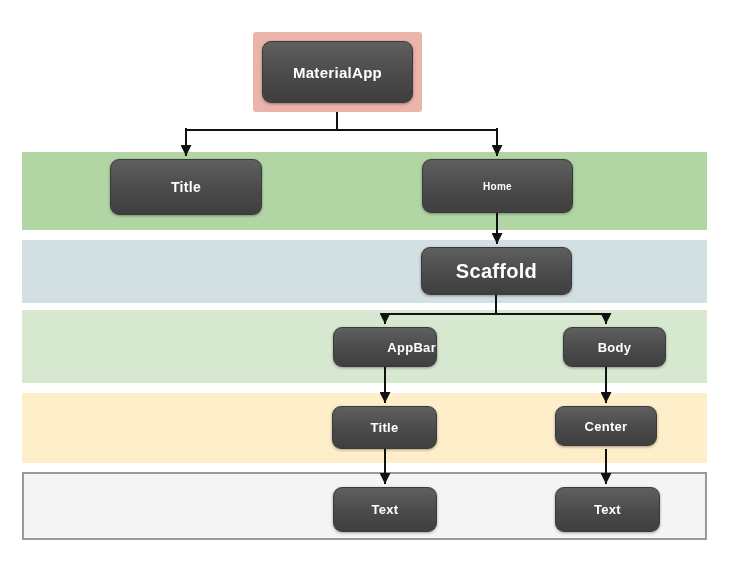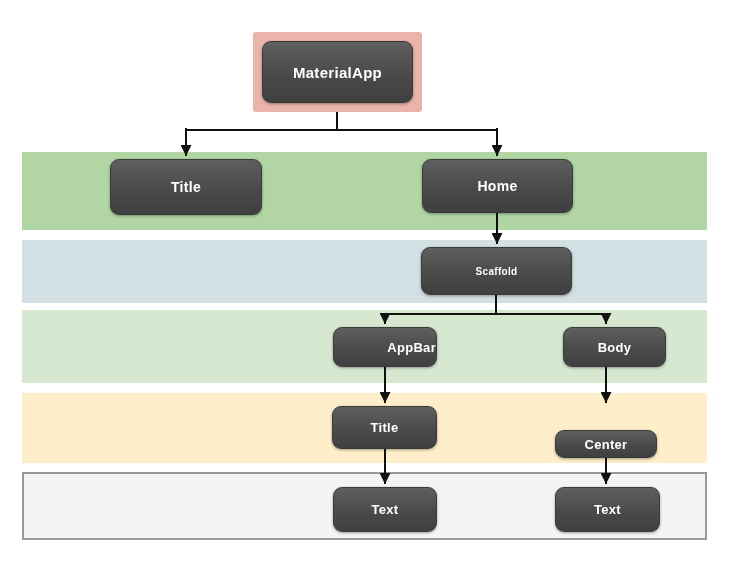--- a/index.html
+++ b/index.html
@@ -51,26 +51,26 @@
     padding: 9px;
     border-radius: 3px;
   }
   .root-wrap .node {
     position: relative;
     width: 100%; height: 100%;
     font-size: 15px;
   }
 
   .n-title-top { left: 110px; top: 159px; width: 152px; height: 56px; font-size: 14px; }
-  .n-home      { left: 422px; top: 159px; width: 151px; height: 54px; font-size: 14px; }
-  .n-scaffold  { left: 421px; top: 247px; width: 151px; height: 48px; font-size: 10px; }
+  .n-home      { left: 422px; top: 159px; width: 151px; height: 54px; font-size: 10px; }
+  .n-scaffold  { left: 421px; top: 247px; width: 151px; height: 48px; font-size: 20px; }
   .n-appbar    { left: 333px; top: 327px; width: 104px; height: 40px; font-size: 13px; justify-content: flex-end; }
   .n-body      { left: 555px; top: 327px; width: 103px; height: 40px; font-size: 13px; margin-left: 8px; }
   .n-title2    { left: 332px; top: 406px; width: 105px; height: 43px; font-size: 13px; }
-  .n-center    { left: 555px; top: 406px; width: 102px; height: 28px; font-size: 13px; margin-top: 24px; }
+  .n-center    { left: 555px; top: 406px; width: 102px; height: 40px; font-size: 13px; }
   .n-text1     { left: 333px; top: 487px; width: 104px; height: 45px; font-size: 13px; }
   .n-text2     { left: 555px; top: 487px; width: 105px; height: 45px; font-size: 13px; }
 
   
   .edges {
     position: absolute;
     left: 0; top: 0;
     width: 749px; height: 578px;
     pointer-events: none;
   }

